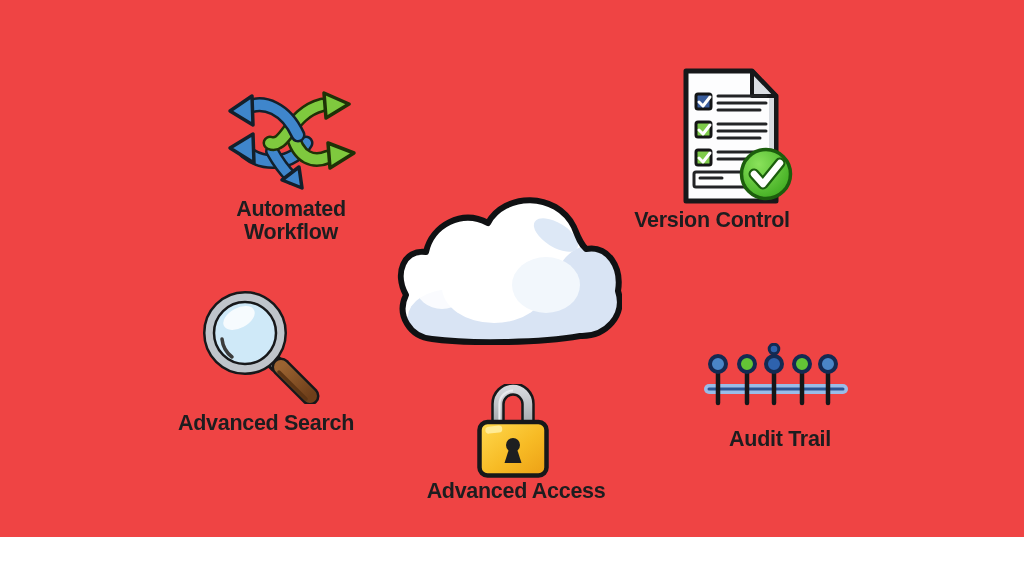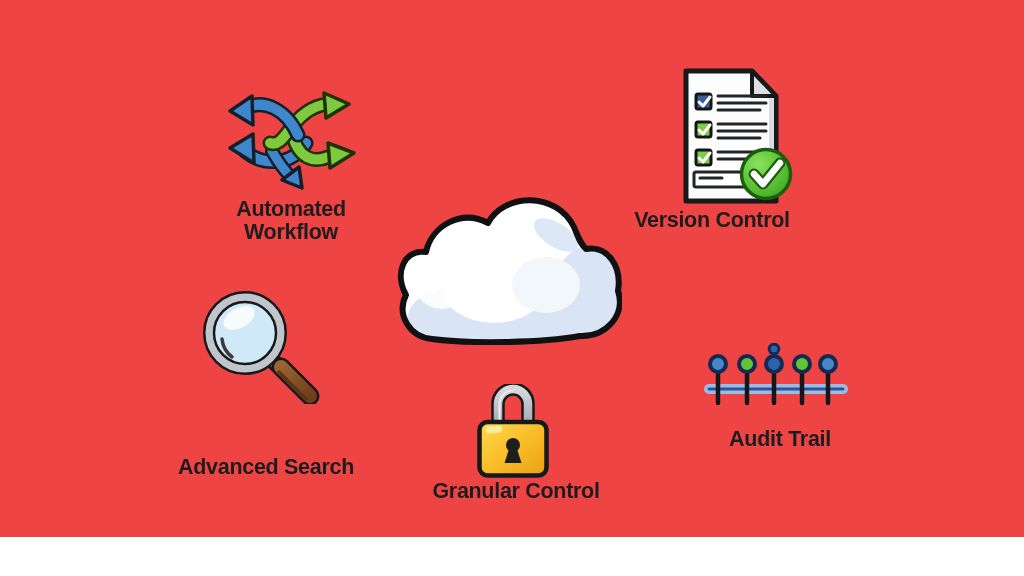--- a/index.html
+++ b/index.html
@@ -26,21 +26,21 @@
   
   #wf-icon   {left:226px; top:91px;  width:132px; height:100px;}
   #vc-icon   {left:682px; top:66px;  width:112px; height:140px;}
   #cloud-icon{left:394px; top:195px; width:228px; height:150px;}
   #ms-icon   {left:203px; top:291px; width:118px; height:113px;}
   #pl-icon   {left:477px; top:384px; width:72px;  height:94px;}
   #at-icon   {left:702px; top:343px; width:148px; height:64px;}
   
   #wf-label{left:291px; top:198px;}
   #vc-label{left:712px; top:209px;}
-  #ms-label{left:266px; top:412px;margin-top:44px;}
+  #ms-label{left:266px; top:412px;}
   #pl-label{left:516px; top:480px;}
   #at-label{left:780px; top:420px;margin-top:8px;}
 </style>
 </head>
 <body>
 
 <div id="stage">
 
   <div class="feature">
     <svg id="wf-icon" class="icon" viewBox="0 0 132 100">
@@ -174,21 +174,21 @@
       <path d="M 21,46 V 20 A 15,15 0 0 1 51,20 V 46" fill="none" stroke="#17181a" stroke-width="13.5"></path>
       <path d="M 21,46 V 20 A 15,15 0 0 1 51,20 V 46" fill="none" stroke="url(#steelGrad)" stroke-width="8.5"></path>
       <path d="M 22.5,44 V 20 A 13.5,13.5 0 0 1 36,6.5" fill="none" stroke="#e9ebee" stroke-width="2.2"></path>
 
       <rect x="2.5" y="38" width="67" height="53.5" rx="8" fill="url(#goldGrad)" stroke="#17181a" stroke-width="4.5"></rect>
       <rect x="8" y="43" width="17" height="7" rx="3.5" fill="#ffec9a" opacity="0.95" transform="rotate(-6 8 43)"></rect>
 
       <circle cx="36" cy="61" r="7" fill="#1d1e20"></circle>
       <path d="M 32,65 L 40,65 L 44.5,79 L 27.5,79 Z" fill="#1d1e20"></path>
     </svg>
-    <div id="pl-label" class="label">Granular Control</div>
+    <div id="pl-label" class="label">Advanced Access</div>
   </div>
 
   <div class="feature">
     <svg id="at-icon" class="icon" viewBox="0 0 148 64">
 
       <rect x="2" y="41" width="144" height="10" rx="5" fill="#9abce8"></rect>
       <line x1="7" y1="46" x2="141" y2="46" stroke="#2c5494" stroke-width="3" stroke-linecap="round"></line>
 
       <g stroke="#151618" stroke-width="4.5" stroke-linecap="round">
         <line x1="16" y1="29" x2="16" y2="60"></line>

